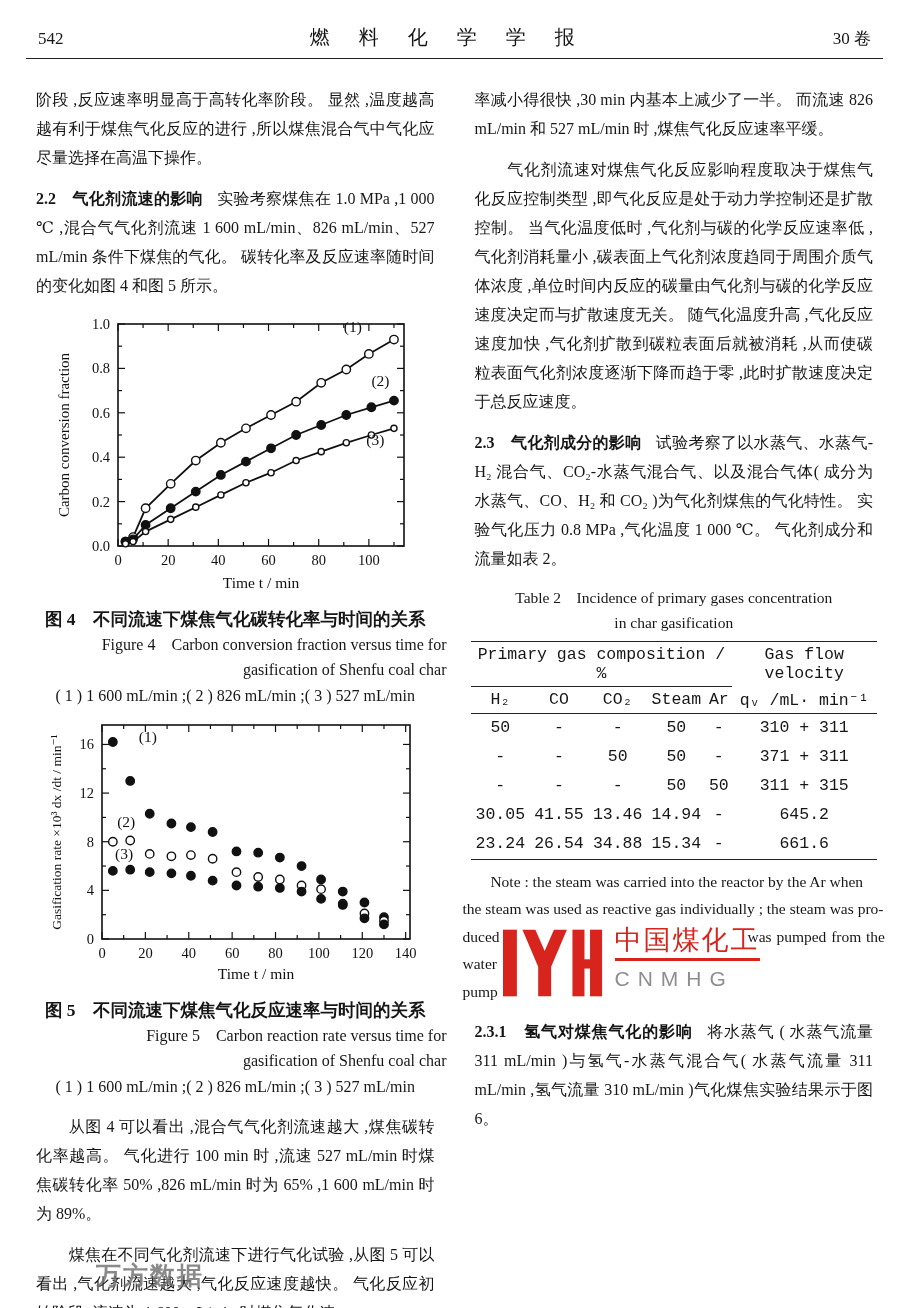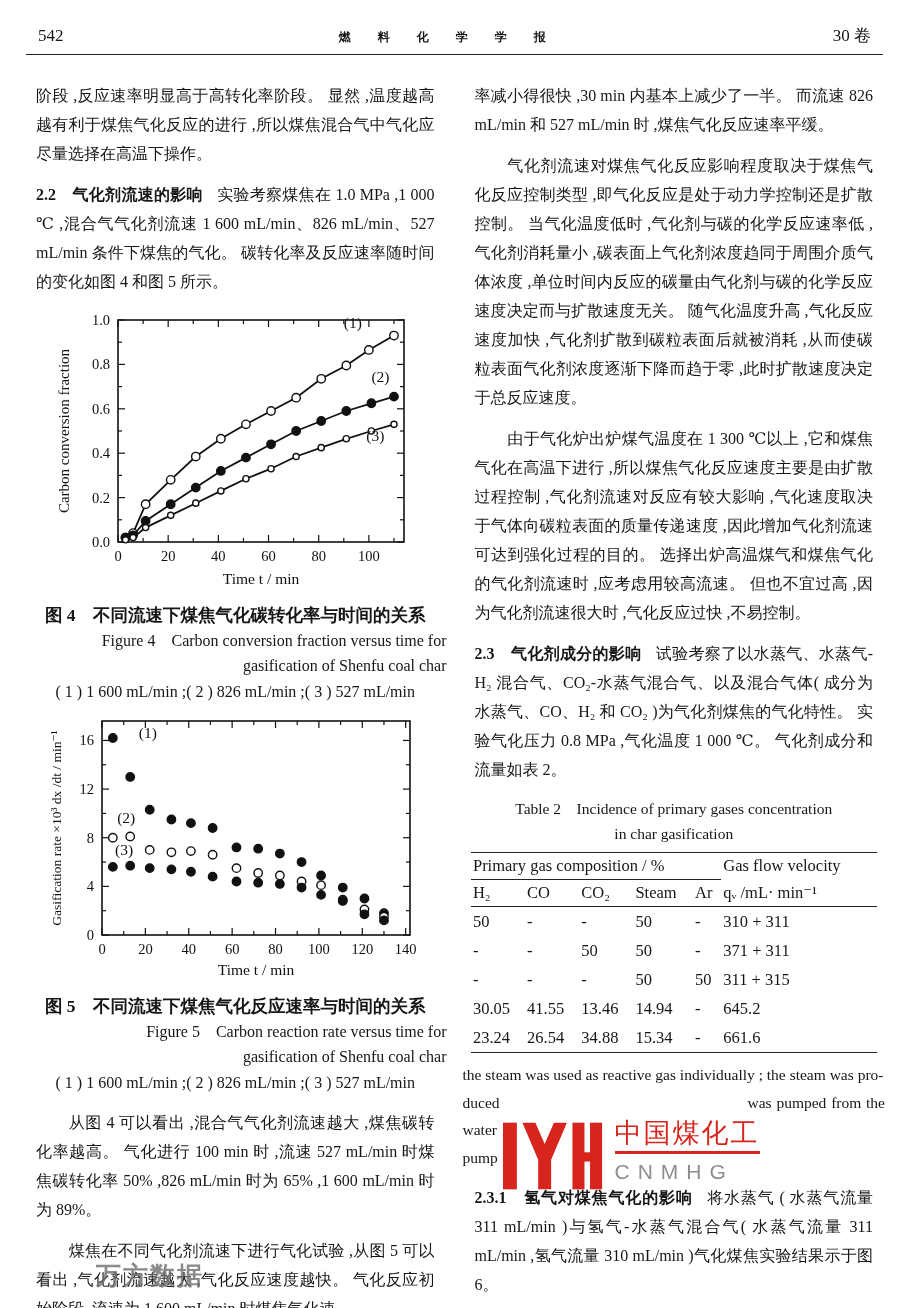--- a/index.html
+++ b/index.html
@@ -4,36 +4,36 @@
 <style>
   html,body{margin:0;padding:0;background:#e8e8e4;}
   .page{
     width:905px;height:1308px;box-sizing:border-box;position:relative;
     margin:0 auto;background:#ffffff;color:#161616;overflow:hidden;
     font-family:"Liberation Serif","DejaVu Serif",serif;
     padding:16px 20px 0 24px;
   }
   .pg-header{display:flex;justify-content:space-between;align-items:baseline;
     font-size:17px;padding:8px 14px 0 14px;}
-  .journal-title{font-size:12px;letter-spacing:12px;font-weight:700;}
+  .journal-title{font-size:20px;letter-spacing:12px;font-weight:400;}
   .header-rule{border:none;border-top:1.7px solid #222;margin:7px 2px 0 2px;}
   .columns{display:flex;gap:16px;margin-top:14px;}
   .col{width:50%;box-sizing:border-box;}
   p.body{font-size:16px;line-height:29px;text-align:justify;margin:12px;
     word-break:break-word;}
   p.indent{text-indent:2.05em;}
   .sec{font-weight:bold;margin-right:0.9em;}
   .figure{display:flex;justify-content:center;margin-top:6px;}
   .cap-zh{font-size:17.5px;font-weight:bold;text-align:center;margin-top:10px;line-height:26px;}
   .cap-en{font-size:16px;text-align:right;line-height:25px;}
   .cap-legend{font-size:16px;text-align:center;line-height:27px;margin-bottom:4px;}
   .tbl-title-zh{font-size:17px;font-weight:bold;text-align:center;margin-top:10px;line-height:27px;}
   .tbl-title-en{font-size:15.5px;text-align:center;line-height:25px;}
   table.gas{width:96%;margin:6px auto 4px auto;border-collapse:collapse;
-    font-size:16.5px;text-align:left;}
+    font-size:16.5px;text-align:center;font-family:Liberation Mono, monospace;}
   table.gas th{font-weight:normal;padding:3px 2px;}
   table.gas td{padding:2.5px 2px;line-height:24px;}
   .rule-top{border-top:1.7px solid #222;}
   .rule-bot{border-bottom:1.7px solid #222;}
   th.group{border-bottom:1.1px solid #222;}
   tr.subhead th{border-bottom:1.1px solid #222;}
   .note-block{position:relative;margin-top:8px;font-size:15.5px;line-height:27.5px;}
   .note-line{text-align:justify;}
   .note-first{text-indent:1.8em;}
   .note-spacer{display:inline-block;width:248px;}
@@ -297,21 +297,20 @@
       <div class="cap-en">gasification of Shenfu coal char</div>
       <div class="cap-legend">( 1 ) 1 600 mL/min ;( 2 ) 826 mL/min ;( 3 ) 527 mL/min</div>
 
       <p class="body indent">从图 4 可以看出 ,混合气气化剂流速越大 ,煤焦碳转化率越高。 气化进行 100 min 时 ,流速 527 mL/min 时煤焦碳转化率 50% ,826 mL/min 时为 65% ,1 600 mL/min 时为 89%。</p>
       <p class="body indent">煤焦在不同气化剂流速下进行气化试验 ,从图 5 可以看出 ,气化剂流速越大 ,气化反应速度越快。 气化反应初始阶段 ,流速为 1 600 mL/min 时煤焦气化速</p>
     </div>
 
     <div class="col">
       <p class="body">率减小得很快 ,30 min 内基本上减少了一半。 而流速 826 mL/min 和 527 mL/min 时 ,煤焦气化反应速率平缓。</p>
       <p class="body indent">气化剂流速对煤焦气化反应影响程度取决于煤焦气化反应控制类型 ,即气化反应是处于动力学控制还是扩散控制。 当气化温度低时 ,气化剂与碳的化学反应速率低 ,气化剂消耗量小 ,碳表面上气化剂浓度趋同于周围介质气体浓度 ,单位时间内反应的碳量由气化剂与碳的化学反应速度决定而与扩散速度无关。 随气化温度升高 ,气化反应速度加快 ,气化剂扩散到碳粒表面后就被消耗 ,从而使碳粒表面气化剂浓度逐渐下降而趋于零 ,此时扩散速度决定于总反应速度。</p>
-      <p class="body indent">由于气化炉出炉煤气温度在 1 300 ℃以上 ,它和煤焦气化在高温下进行 ,所以煤焦气化反应速度主要是由扩散过程控制 ,气化剂流速对反应有较大影响 ,气化速度取决于气体向碳粒表面的质量传递速度 ,因此增加气化剂流速可达到强化过程的目的。 选择出炉高温煤气和煤焦气化的气化剂流速时 ,应考虑用较高流速。 但也不宜过高 ,因为气化剂流速很大时 ,气化反应过快 ,不易控制。</p>
       <p class="body"><b class="sec">2.3　气化剂成分的影响</b><span>试验考察了以水蒸气、水蒸气-H₂ 混合气、CO₂-水蒸气混合气、以及混合气体( 成分为水蒸气、CO、H₂ 和 CO₂ )为气化剂煤焦的气化特性。 实验气化压力 0.8 MPa ,气化温度 1 000 ℃。 气化剂成分和流量如表 2。</span></p>
 
       <div class="tbl-title-en">Table 2　Incidence of primary gases concentration</div>
       <div class="tbl-title-en">in char gasification</div>
 
       <table class="gas">
         <thead>
           <tr class="rule-top">
             <th class="group" colspan="5">Primary gas composition / %</th>
             <th>Gas flow velocity</th>
@@ -363,20 +362,21 @@
               <td>26.54</td>
               <td>34.88</td>
               <td>15.34</td>
               <td>-</td>
               <td>661.6</td>
             </tr>
           </tbody>
       </table>
 
       <div class="note-block">
+        <div class="note-line note-first">Note : the steam was carried into the reactor by the Ar when</div>
         <div class="note-line">the steam was used as reactive gas individually ; the steam was pro-</div>
         <div class="note-line"><span>duced</span><span class="note-spacer"></span><span>was pumped from the water</span></div>
         <div class="note-line">pump</div>
 
         <div class="logo">
           <svg width="100" height="76" viewBox="0 0 108 80">
             <g fill="#d7251d">
               <rect x="0" y="4" width="15" height="72"></rect>
               <polygon points="21,4 35,4 45,27 55,4 69,4 52,44 52,76 38,76 38,44"></polygon>
               <rect x="75" y="4" width="13" height="72"></rect>

